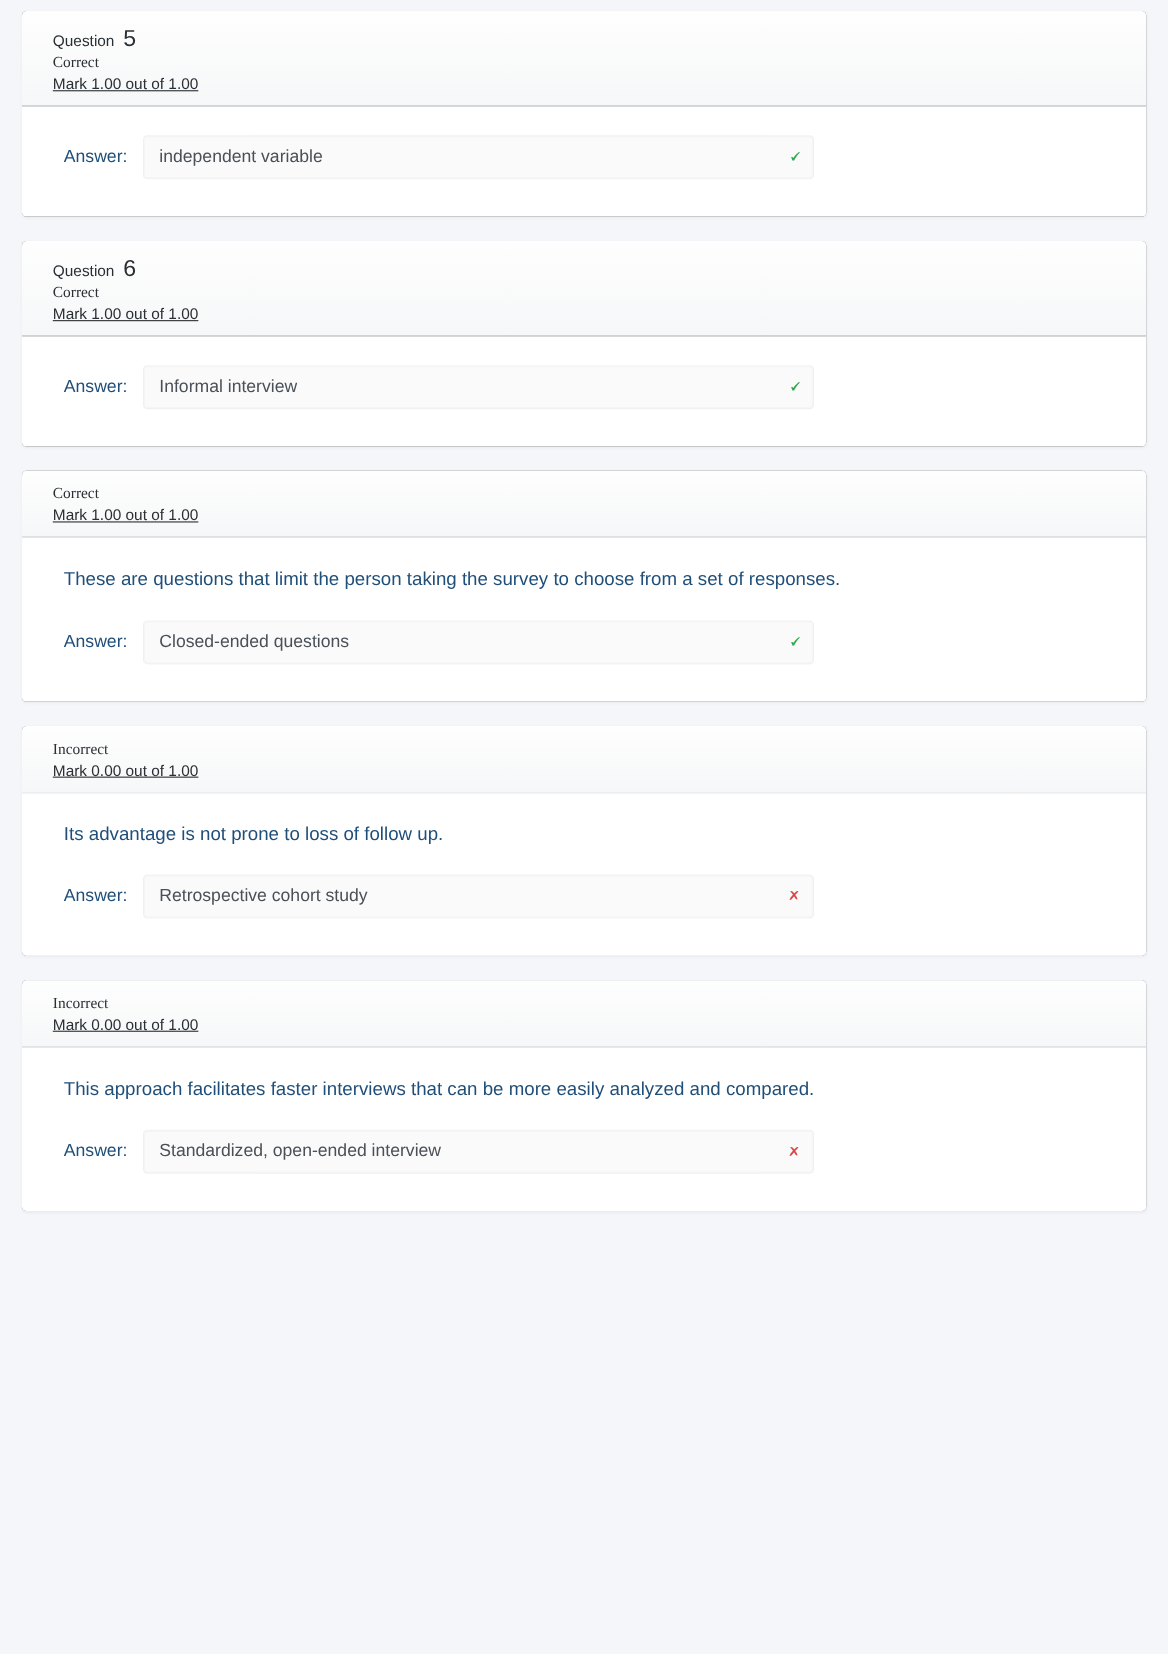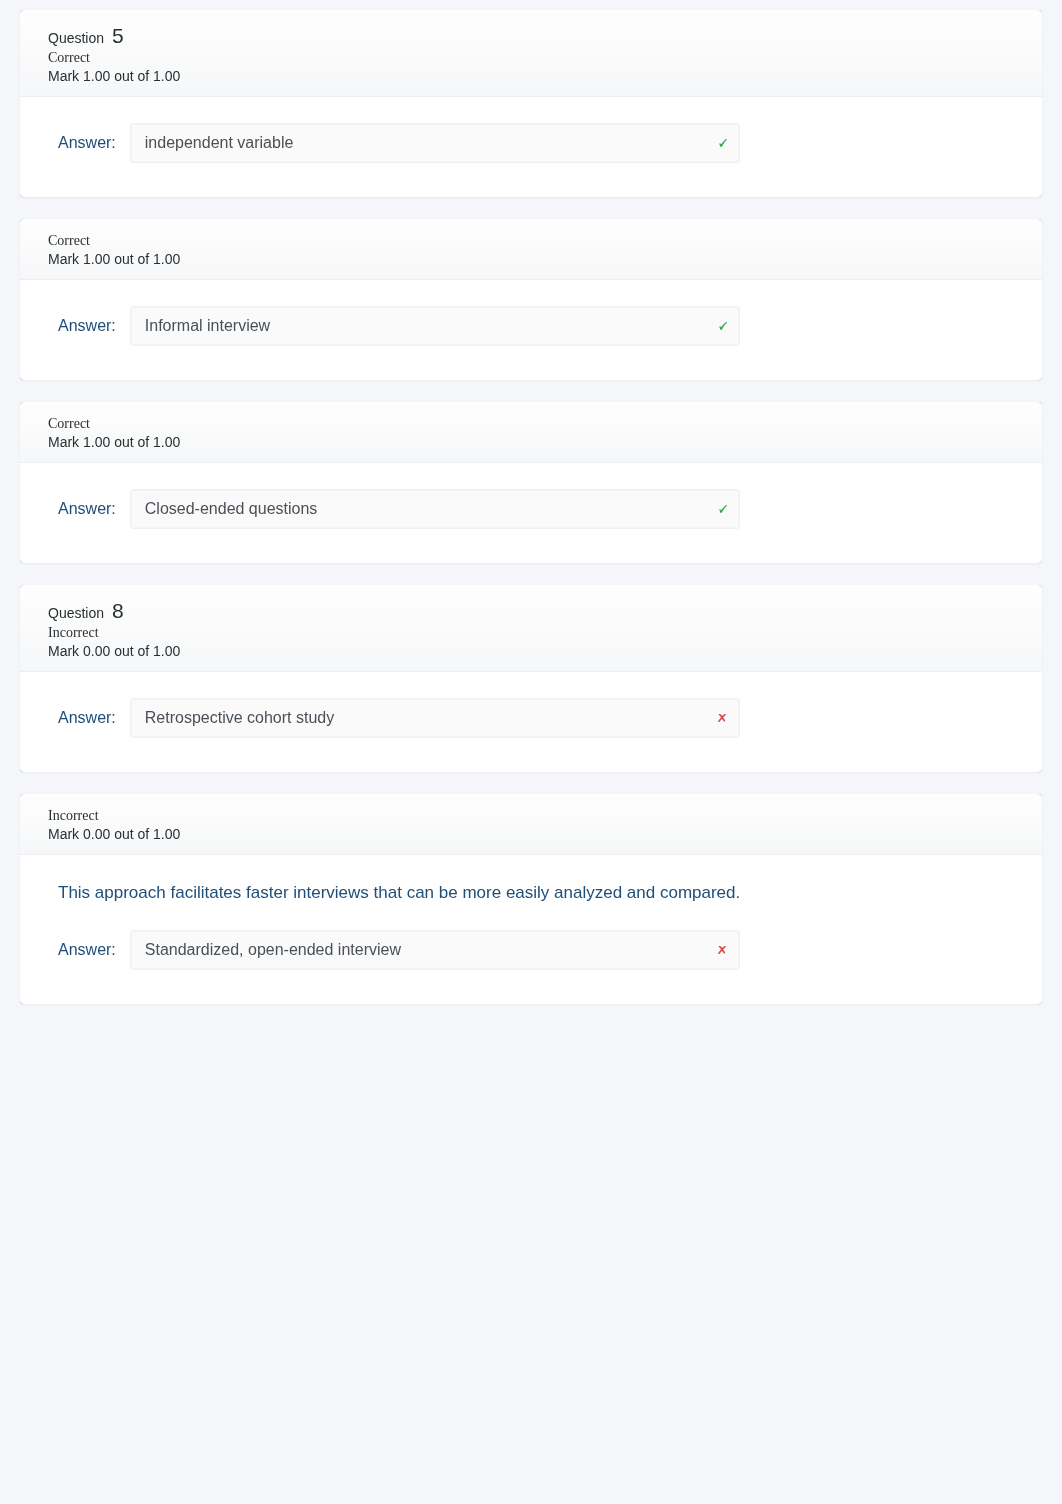--- a/index.html
+++ b/index.html
@@ -19,21 +19,21 @@
     overflow: hidden;
   }
   .q-header {
     padding: 14px 28px 12px 28px;
     background: linear-gradient(#fefefe, #f6f7f8);
     border-bottom: 1px solid #eceeef;
   }
   .q-line { font-size: 14px; color: #2a2f34; margin-bottom: 2px; }
   .q-line .num { font-size: 21px; margin-left: 4px; }
   .q-state { font-size: 14px; color: #2a2f34; margin-bottom: 2px; font-family: Liberation Serif, serif; }
-  .q-mark  { font-size: 14px; color: #2a2f34; }
+  .q-mark  { font-size: 14px; color: #2a2f34; text-decoration: underline; }
   .q-body {
     padding: 26px 38px 34px 38px;
     background: #fff;
   }
   .prompt {
     font-size: 17px;
     color: #1f4e79;
     margin-bottom: 24px;
     line-height: 1.45;
   }
@@ -91,58 +91,60 @@
         <div class="answer-label">Answer:</div>
         <div class="answer-input">
           <input type="text" readonly="" value="independent variable" style="">
           <span class="marker correct">🗸</span>
         </div>
       </div>
     </div>
   </div>
     <div class="question-block">
     <div class="q-header">
+      <div class="q-line">
+        <span>Question</span>
+        <span class="num">6</span>
+      </div>
       <div class="q-state">Correct</div>
       <div class="q-mark">Mark 1.00 out of 1.00</div>
     </div>
     <div class="q-body">
       <div class="answer-row">
         <div class="answer-label">Answer:</div>
         <div class="answer-input">
           <input type="text" readonly="" value="Informal interview" style="">
           <span class="marker correct">🗸</span>
         </div>
       </div>
     </div>
   </div>
     <div class="question-block">
     <div class="q-header">
       <div class="q-state">Correct</div>
       <div class="q-mark">Mark 1.00 out of 1.00</div>
     </div>
     <div class="q-body">
+      <div class="prompt">These are questions that limit the person taking the survey to choose from a set of responses.</div>
       <div class="answer-row">
         <div class="answer-label">Answer:</div>
         <div class="answer-input">
           <input type="text" readonly="" value="Closed-ended questions" style="">
           <span class="marker correct">🗸</span>
         </div>
       </div>
     </div>
   </div>
     <div class="question-block">
     <div class="q-header">
-      <div class="q-line">
-        <span>Question</span>
-        <span class="num">8</span>
-      </div>
       <div class="q-state">Incorrect</div>
       <div class="q-mark">Mark 0.00 out of 1.00</div>
     </div>
     <div class="q-body">
+      <div class="prompt">Its advantage is not prone to loss of follow up.</div>
       <div class="answer-row">
         <div class="answer-label">Answer:</div>
         <div class="answer-input">
           <input type="text" readonly="" value="Retrospective cohort study" style="">
           <span class="marker incorrect">🗴</span>
         </div>
       </div>
     </div>
   </div>
     <div class="question-block">

